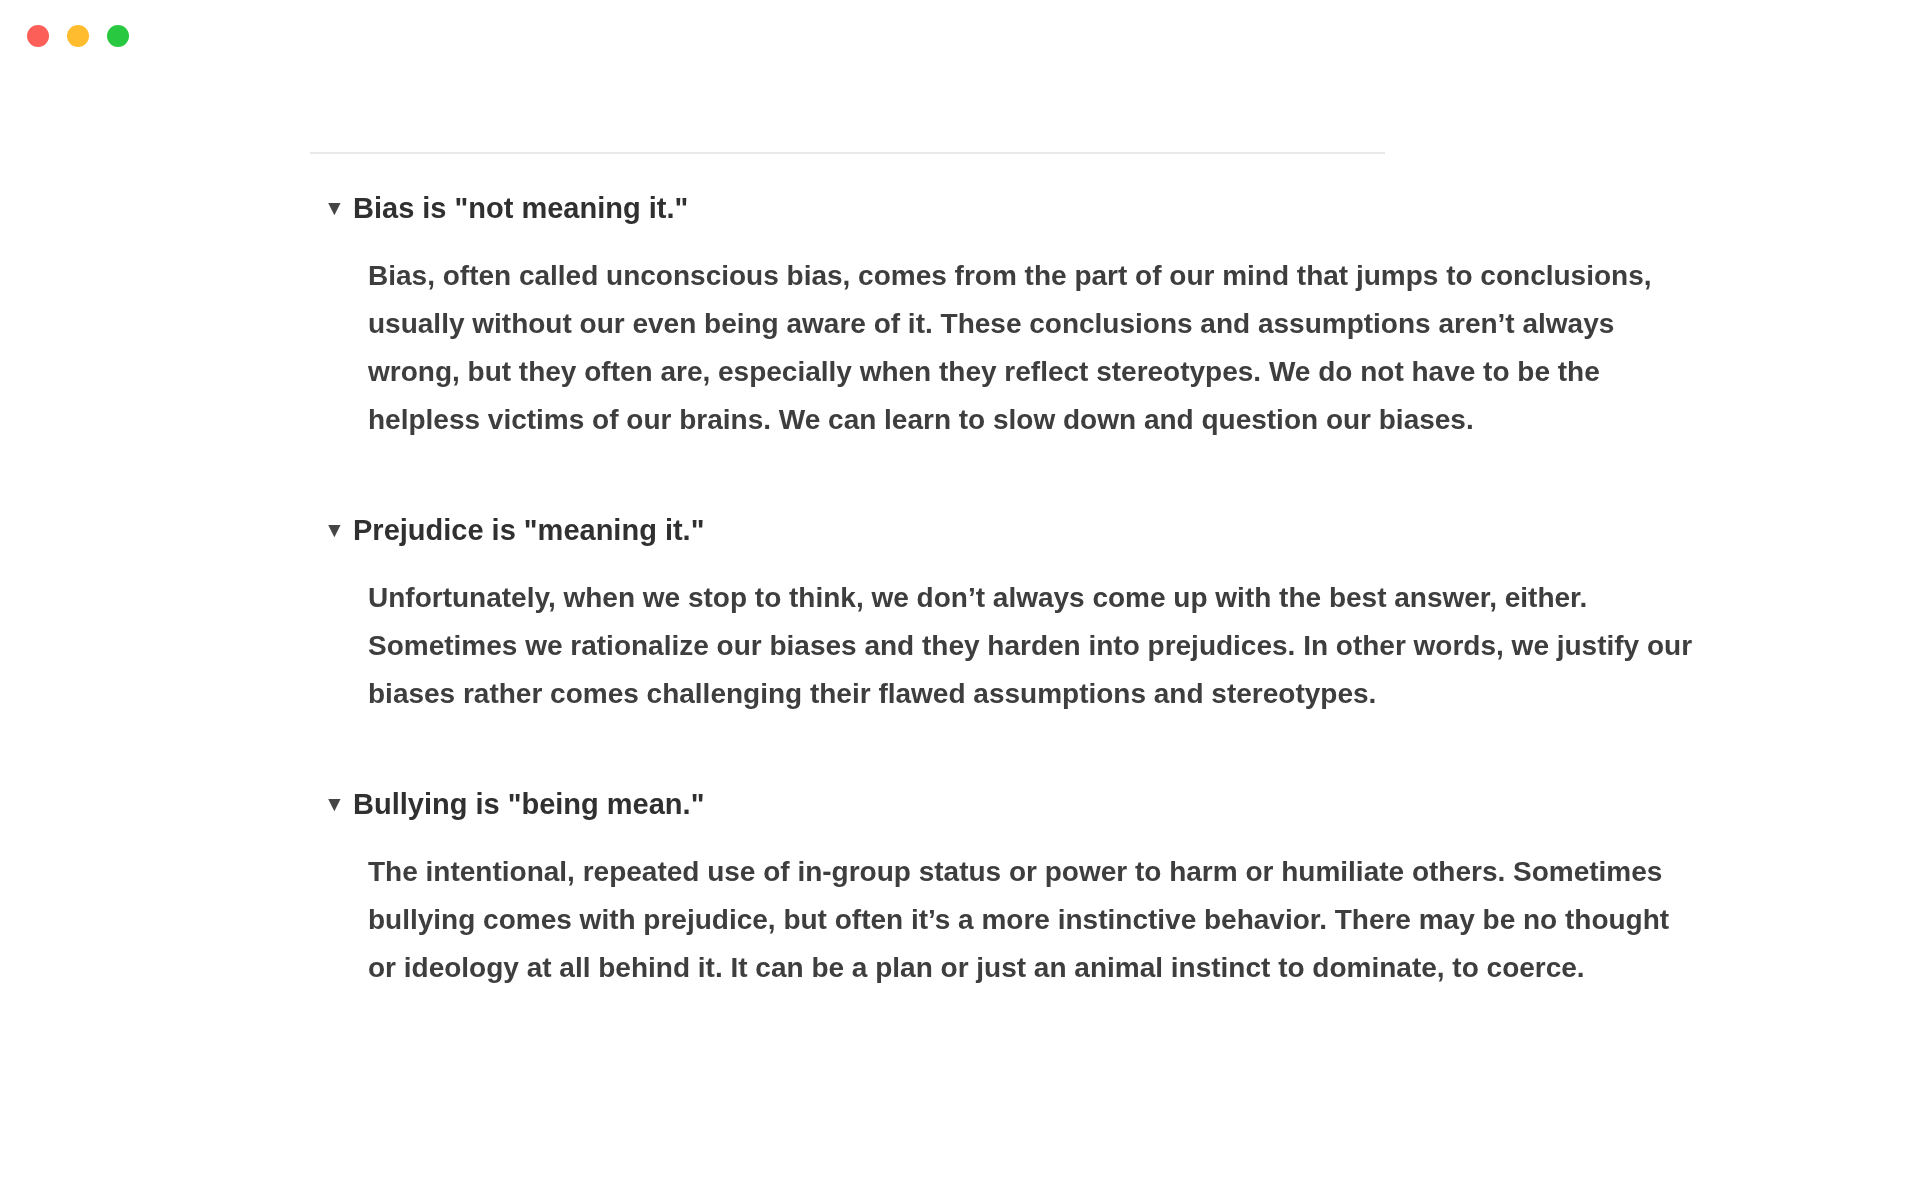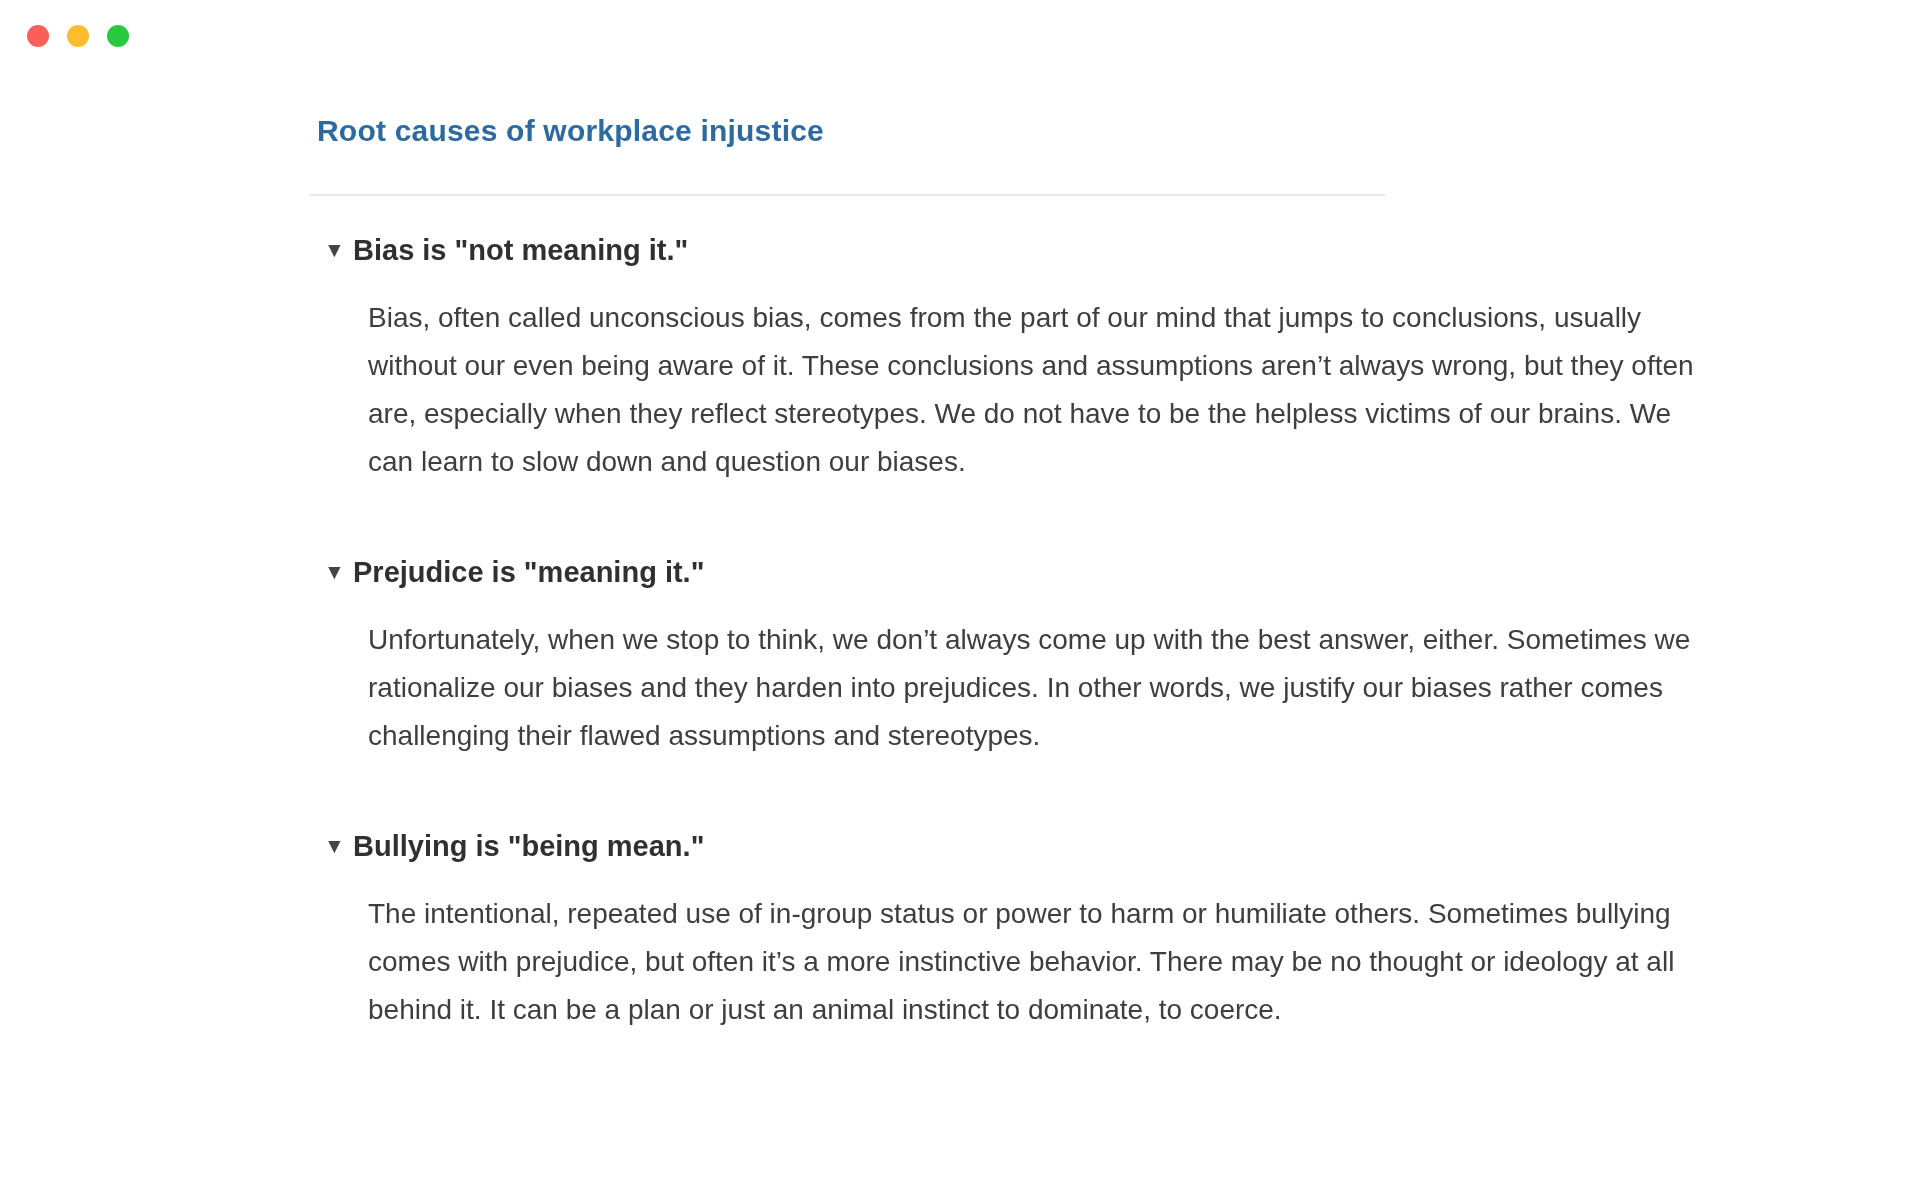--- a/index.html
+++ b/index.html
@@ -78,36 +78,36 @@
     line-height: 44px;
     font-weight: 700;
     color: var(--heading-text, #303030);
   }
   .section-body {
     margin: 22px 0 0 58px;
     width: 1332px;
     font-size: 28px;
     line-height: 48px;
     color: var(--body-text, #3e3e3e);
+    font-weight: bold;
   }
 </style>
 </head>
 <body>
 
 <div class="window">
 
   <div class="titlebar">
     <span class="light red"></span>
     <span class="light yellow"></span>
     <span class="light green"></span>
   </div>
 
   <main class="doc">
 
-    <h1 class="doc-title">Root causes of workplace injustice</h1>
 
     <hr class="divider">
 
     <section class="toggle-section">
       <div class="section-header">
         <span class="toggle">▼</span>
         <h2 class="section-heading">Bias is "not meaning it."</h2>
       </div>
       <p class="section-body">Bias, often called unconscious bias, comes from the part of our mind that jumps to conclusions, usually without our even being aware of it. These conclusions and assumptions aren’t always wrong, but they often are, especially when they reflect stereotypes. We do not have to be the helpless victims of our brains. We can learn to slow down and question our biases.</p>
     </section>

